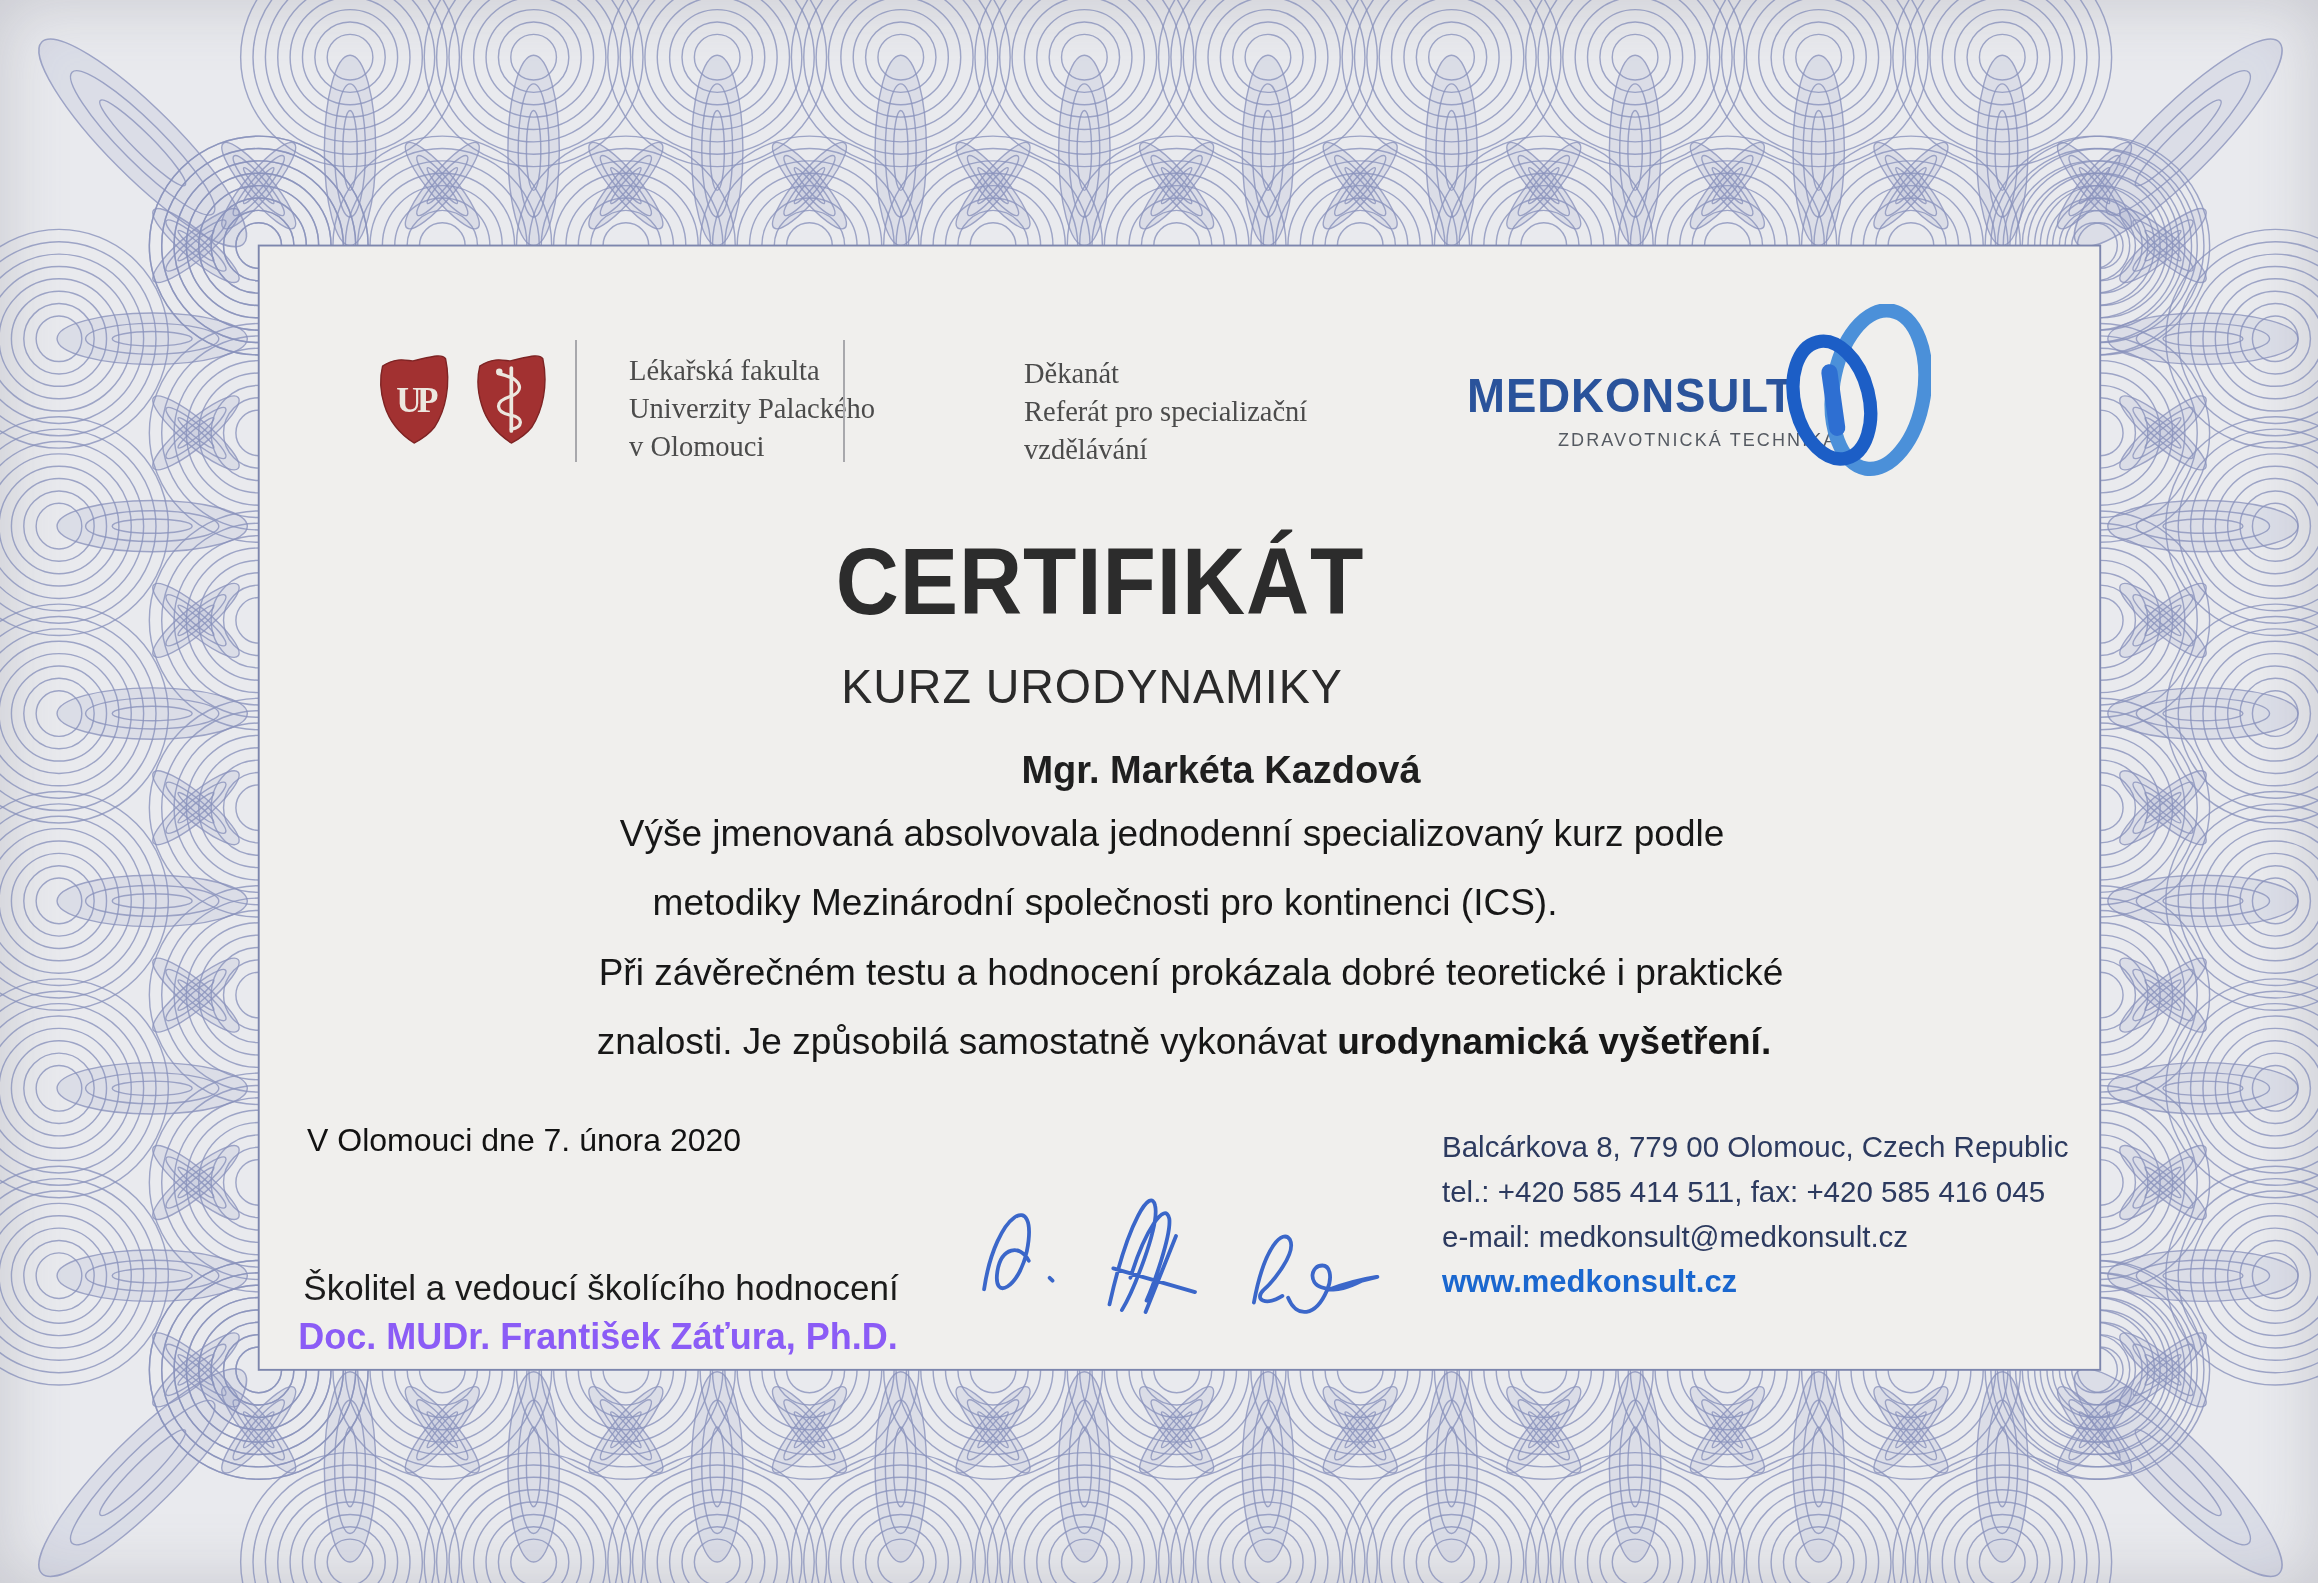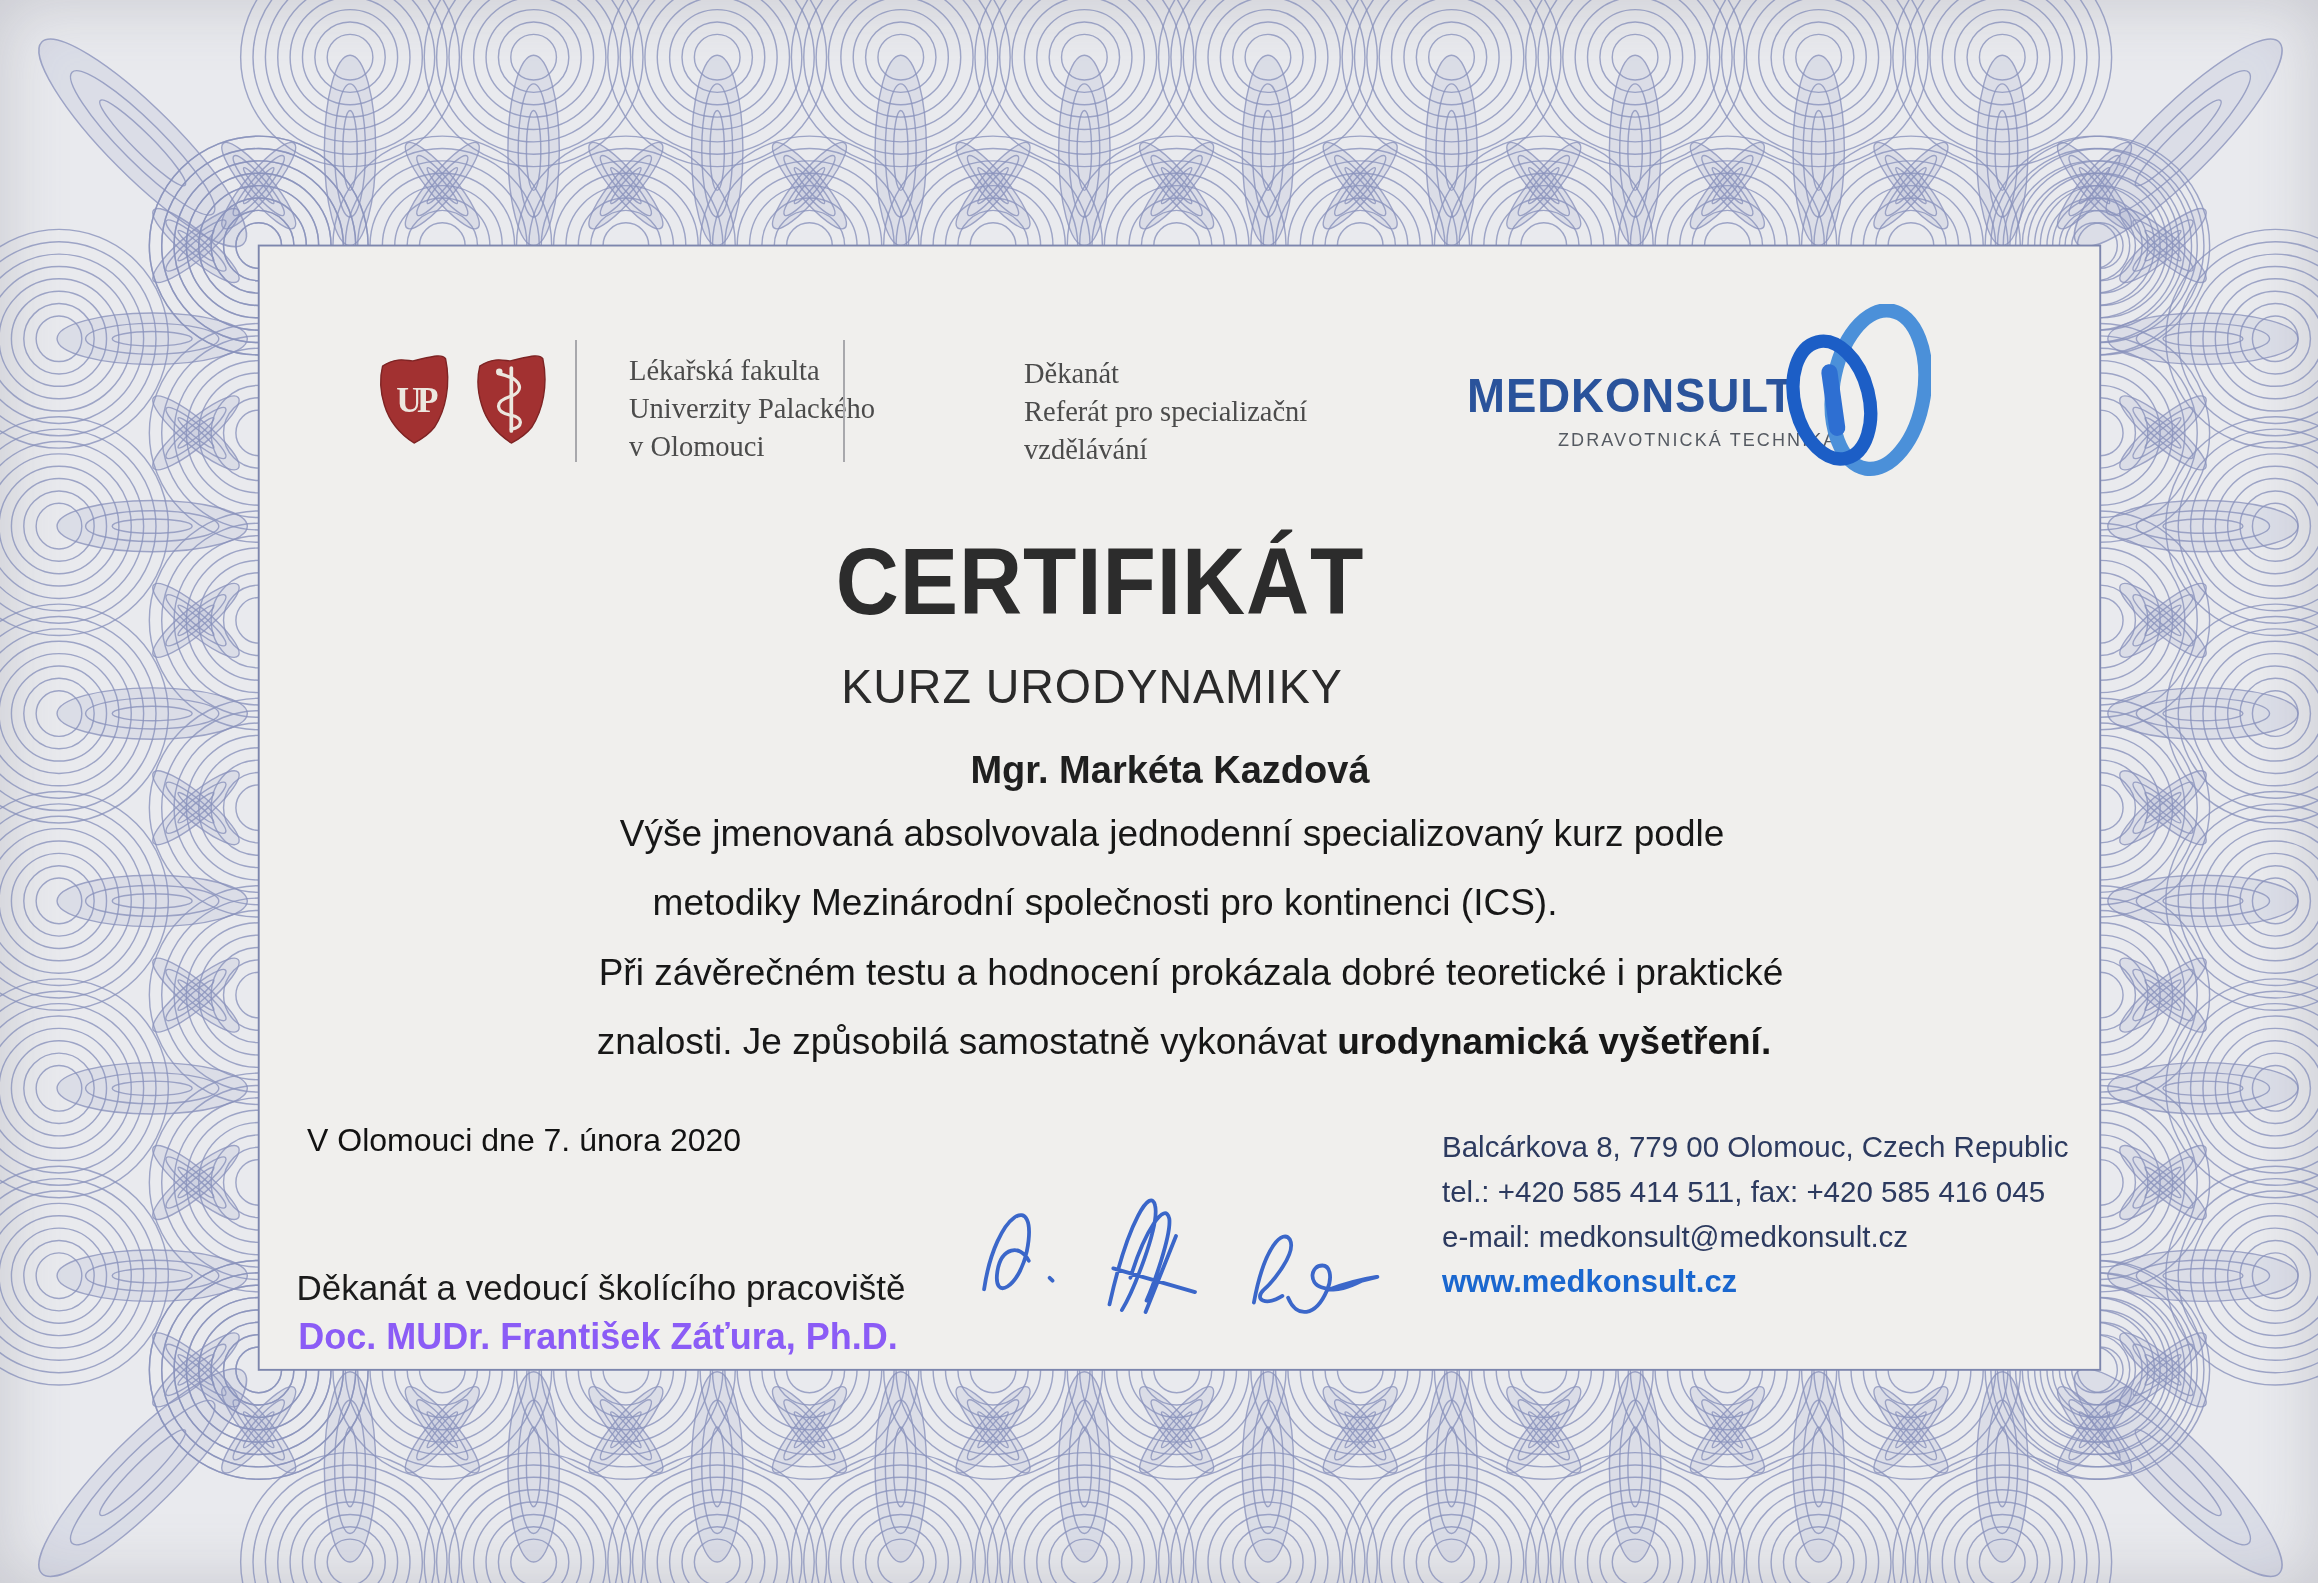--- a/index.html
+++ b/index.html
@@ -1157,21 +1157,21 @@
     <div class="abs tagline" style="left:1299px;top:185px;">ZDRAVOTNICKÁ TECHNIKA</div>
 
     <svg class="abs" style="left:1527px;top:59px;" width="145" height="177" viewBox="0 0 152 186">
       <ellipse cx="97" cy="90" rx="48" ry="84" fill="none" stroke="#4b90d9" stroke-width="15" transform="rotate(9 97 90)"></ellipse>
       <ellipse cx="48" cy="101" rx="39" ry="63" fill="none" stroke="#1c5ec6" stroke-width="14" transform="rotate(-14 48 101)"></ellipse>
       <rect x="41" y="63" width="17" height="76" rx="8.5" fill="#2e6fd2" transform="rotate(-8 49 101)"></rect>
     </svg>
 
     <div class="abs title" style="left:841px;top:282px;">CERTIFIKÁT</div>
     <div class="abs subtitle" style="left:833px;top:413px;">KURZ URODYNAMIKY</div>
-    <div class="abs recipient ctr" style="left:911px;top:504px;">Mgr. Markéta Kazdová</div>
+    <div class="abs recipient ctr" style="left:962px;top:504px;">Mgr. Markéta Kazdová</div>
 
     <div class="abs bodyline ctr" style="left:913px;top:568px;">Výše jmenovaná absolvovala jednodenní specializovaný kurz podle</div>
     <div class="abs bodyline ctr" style="left:932px;top:707px;">Při závěrečném testu a hodnocení prokázala dobré teoretické i praktické</div>
     <div class="abs bodyline ctr" style="left:846px;top:637px;">metodiky Mezinárodní společnosti pro kontinenci (ICS).</div>
     <div class="abs bodyline ctr" style="left:925px;top:776px;"><span>znalosti. Je způsobilá samostatně vykonávat </span><span class="em">urodynamická vyšetření.</span></div>
 
     <div class="abs dateline" style="left:48px;top:877px;">V Olomouci dne 7. února 2020</div>
 
     <svg class="abs" style="left:708px;top:932px;" width="418" height="176" viewBox="0 0 440 185">
       <g stroke="#2b5bc7" stroke-width="4" fill="none" stroke-linecap="round" opacity=".92">
@@ -1181,18 +1181,18 @@
       </g>
     </svg>
 
     <div class="abs company" style="left:1183px;top:879px;">
       <div>Balcárkova 8, 779 00 Olomouc, Czech Republic</div>
       <div>tel.: +420 585 414 511, fax: +420 585 416 045</div>
       <div><span>e-mail: </span><span>medkonsult@medkonsult.cz</span></div>
       <div class="www">www.medkonsult.cz</div>
     </div>
 
-    <div class="abs role ctr" style="left:342px;top:1023px;">Děkanát a vedoucí školícího pracoviště</div>
+    <div class="abs role ctr" style="left:342px;top:1023px;">Školitel a vedoucí školícího hodnocení</div>
     <div class="abs signame ctr" style="left:339px;top:1071px;">Doc. MUDr. František Záťura, Ph.D.</div>
 
   </div>
 </div>
 
 
 </body></html>

